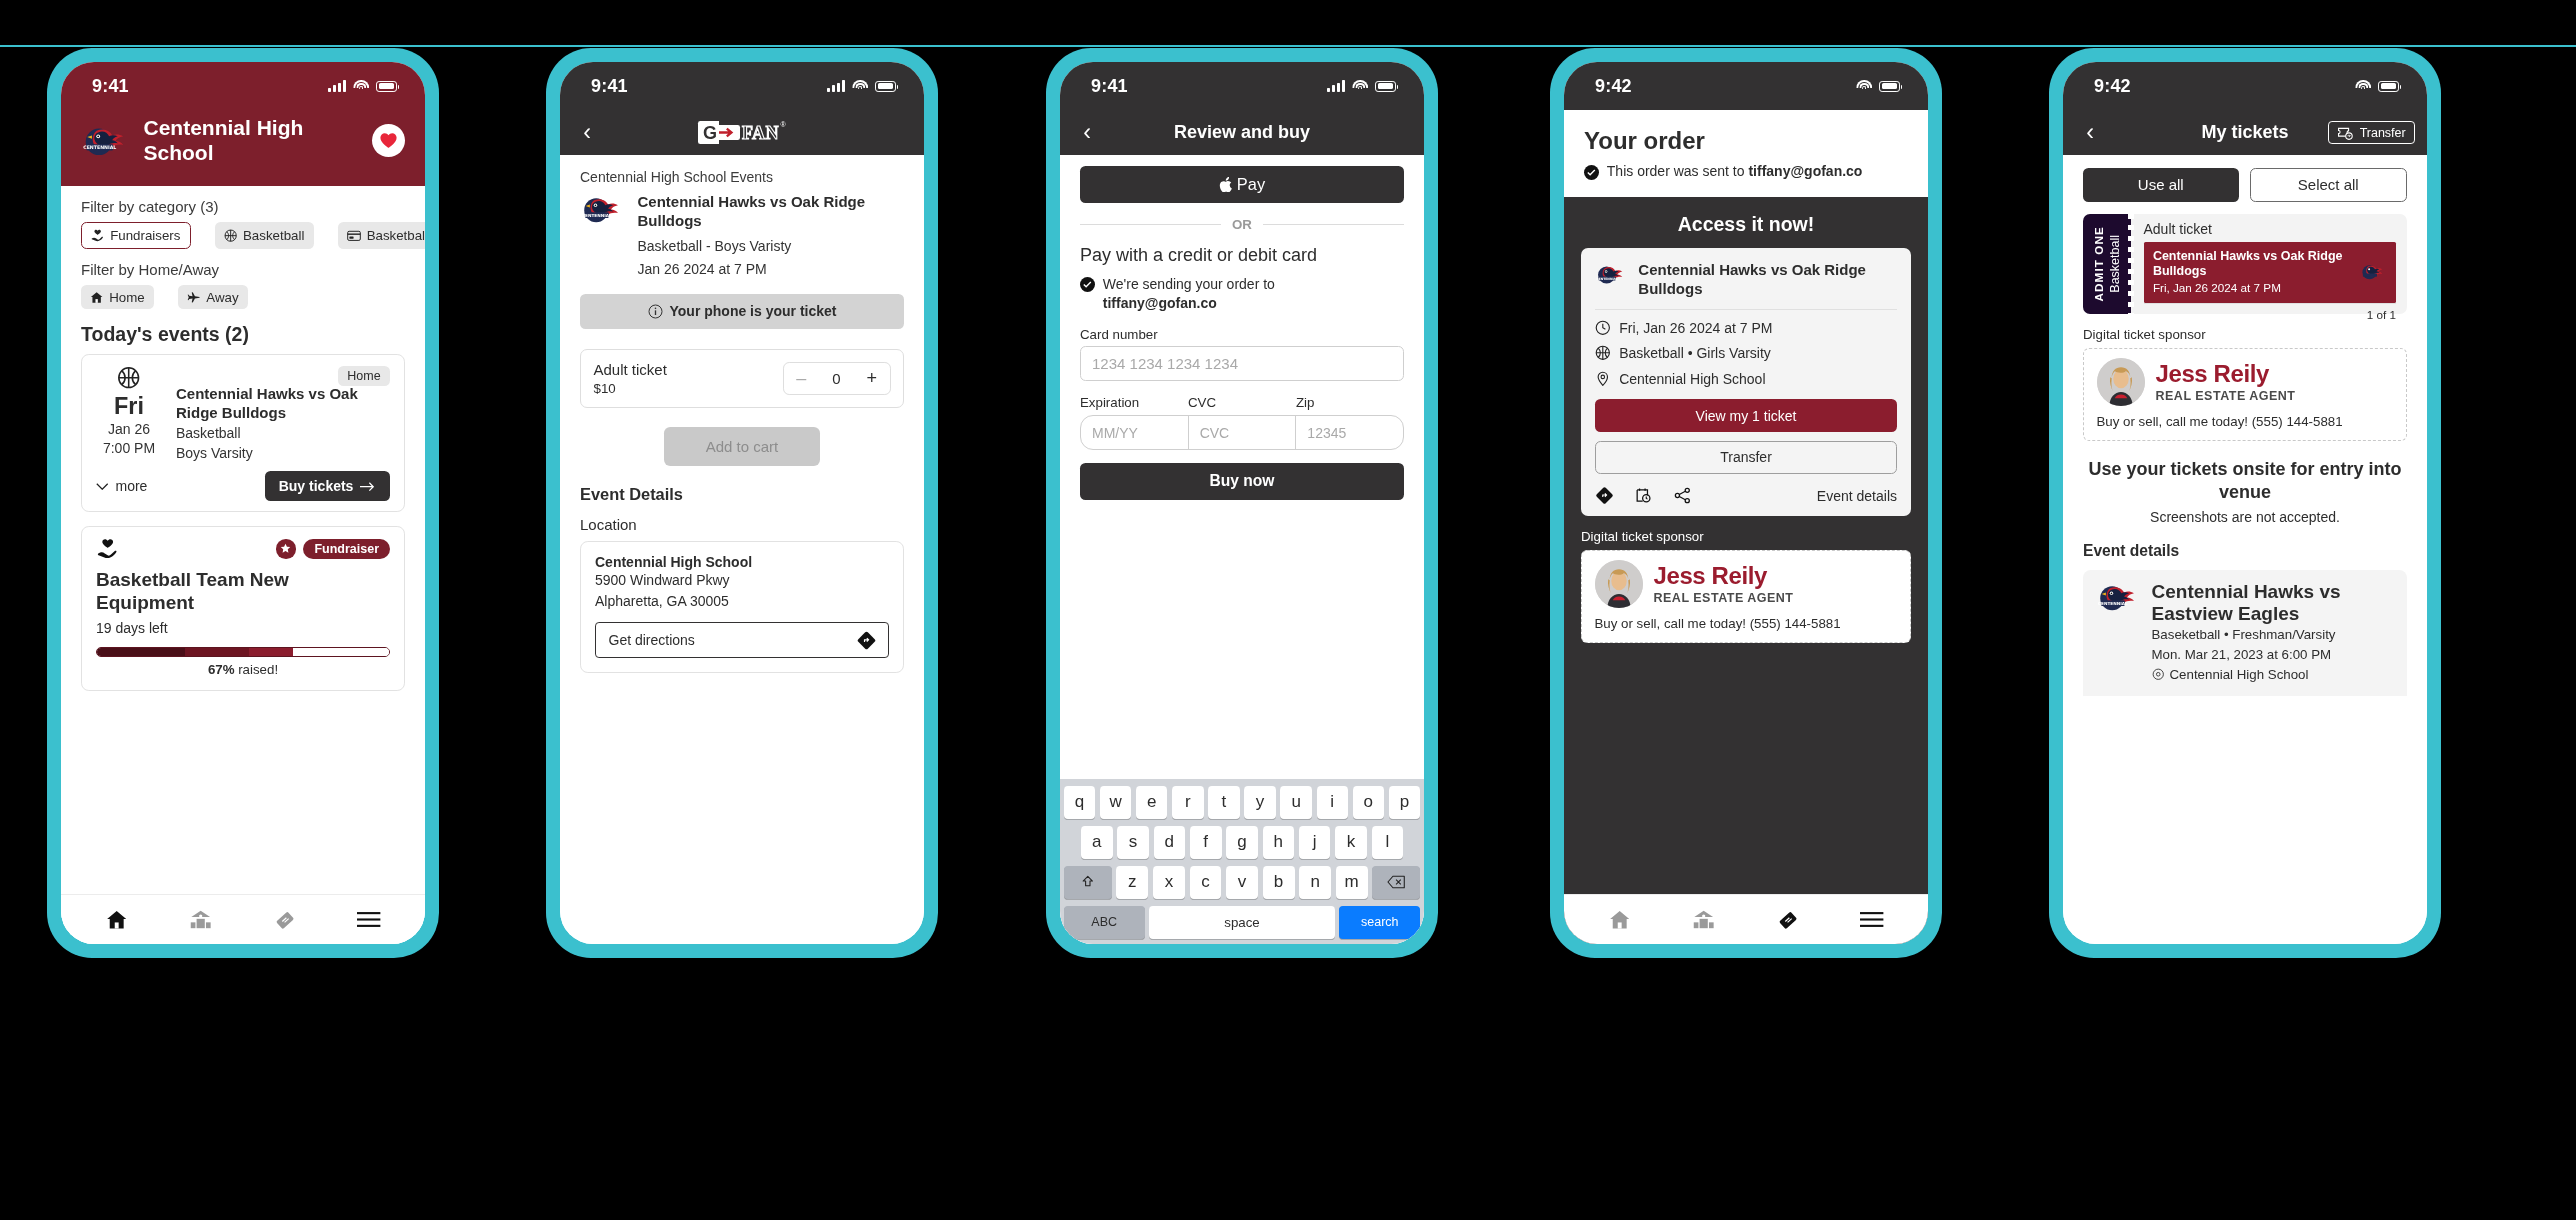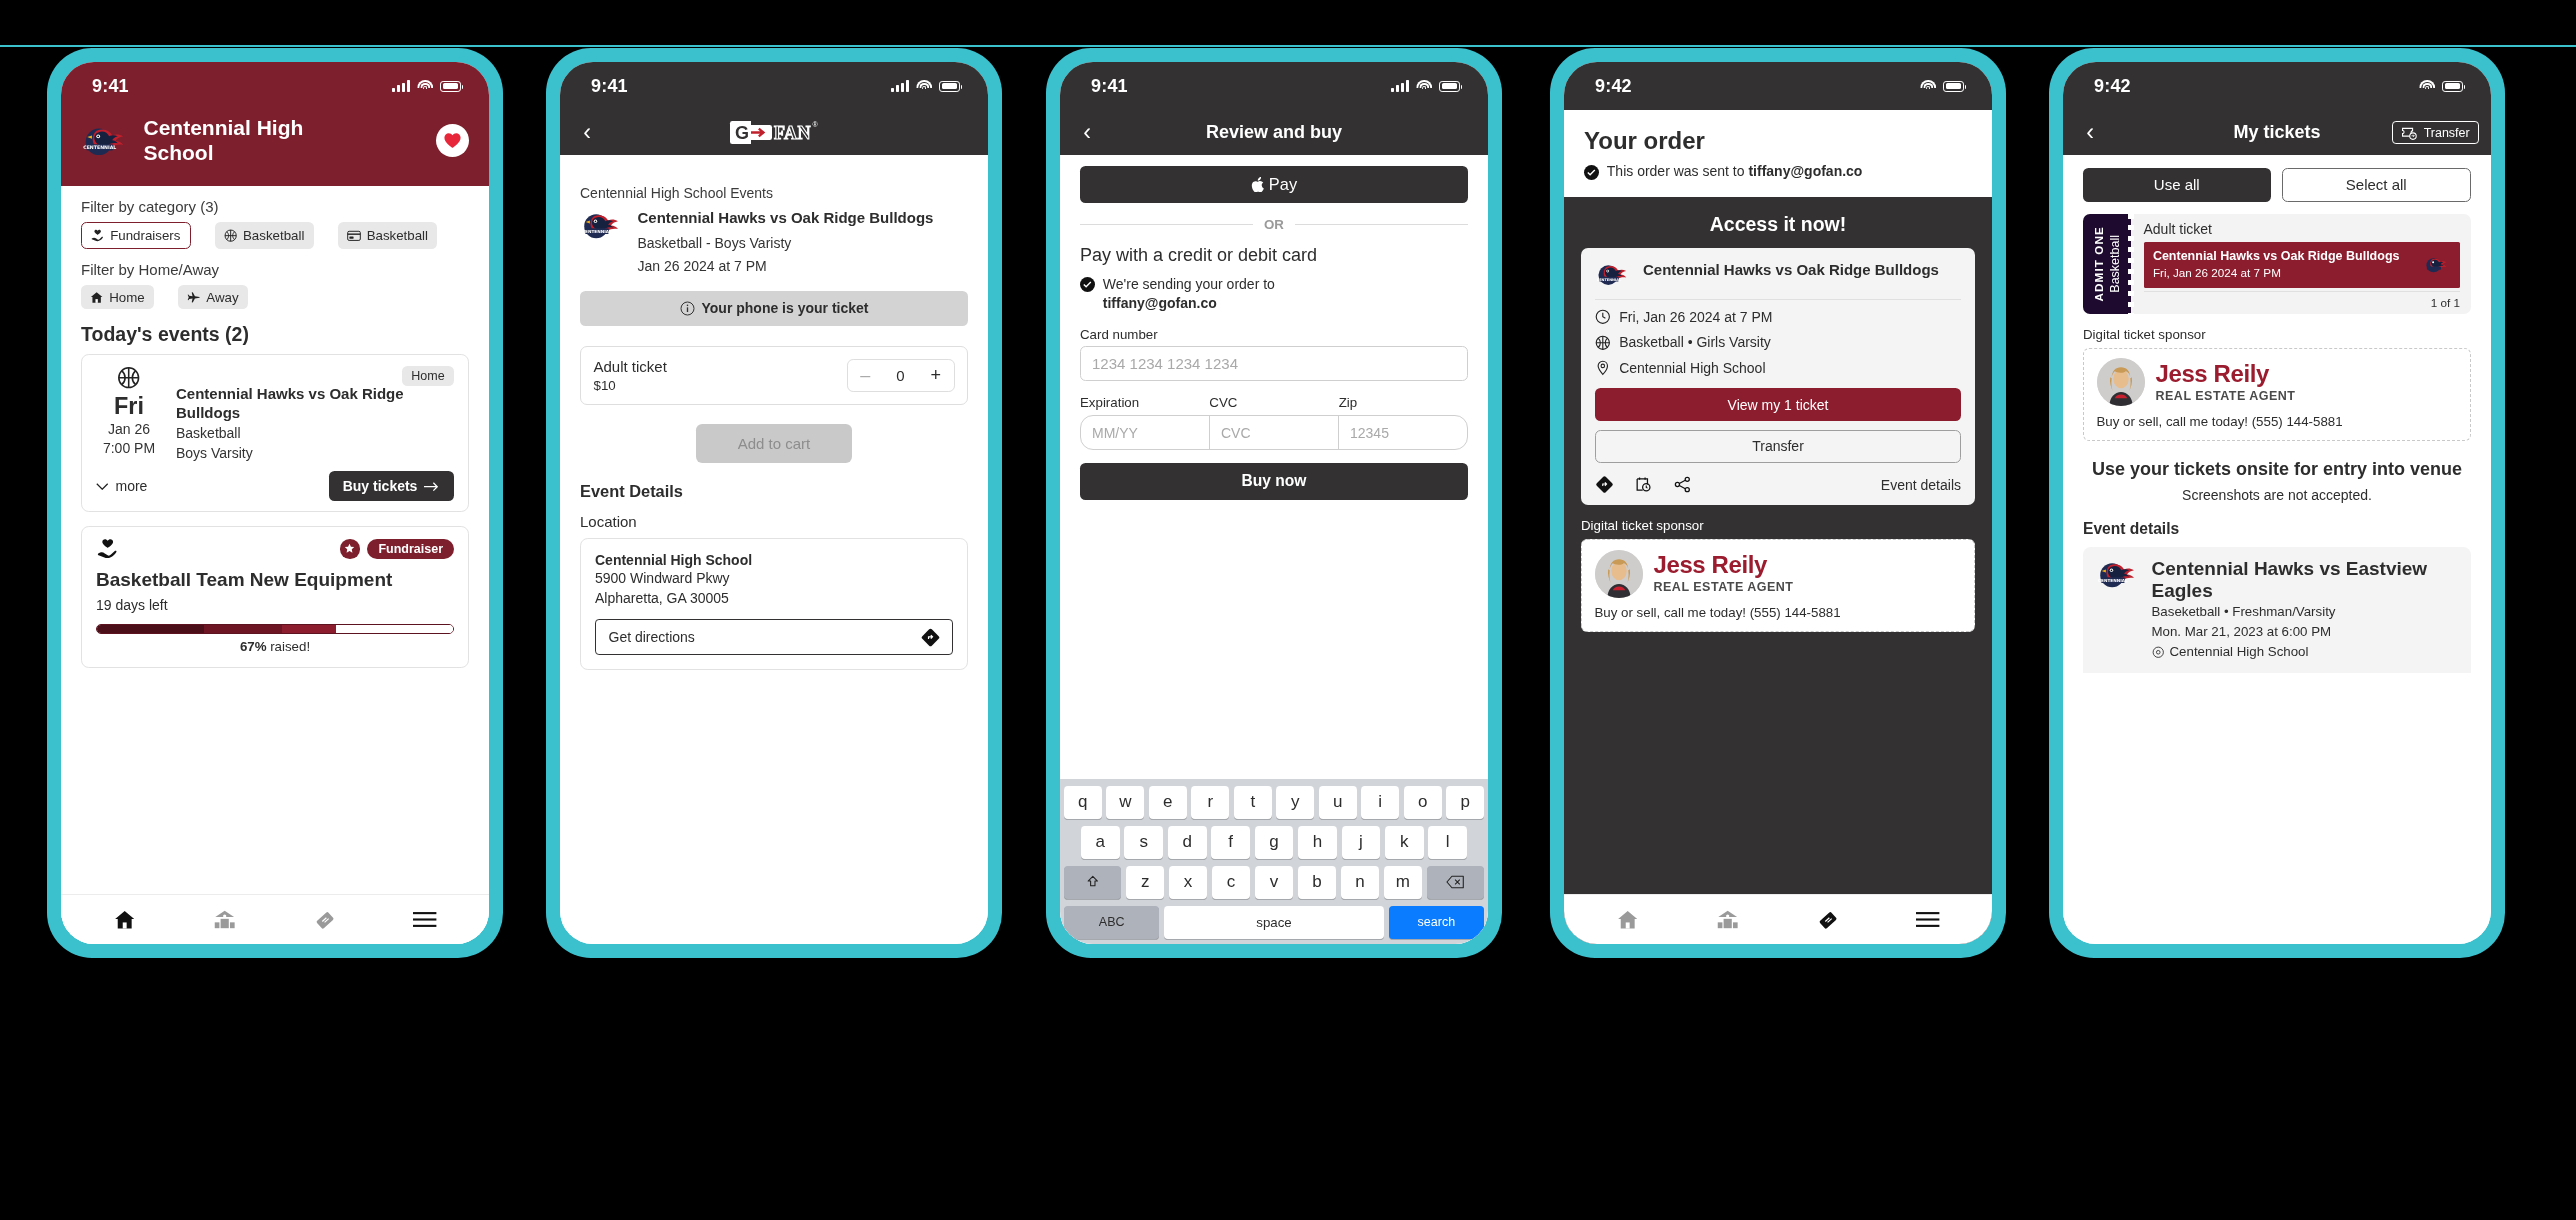--- a/index.html
+++ b/index.html
@@ -6,21 +6,21 @@
   html,body { background:#000; }
   body {
     width:2576px; height:1221px;
     font-family:"Liberation Sans", sans-serif;
     color:#2d2d2d; overflow:hidden; position:relative;
   }
   .hairline { position:absolute; left:0; top:45px; width:2576px; height:2.3px; background:#3bc0ce; }
 
   
   .phone {
-    position:absolute; top:48px; width:456px; height:910px;
+    position:absolute; top:48px; width:392px; height:910px;
     background:#3bc0ce; border-radius:45px; padding:14px;
   }
   .p1 { left:47px; } .p2 { left:546px; } .p3 { left:1046px; }
   .p4 { left:1550px; } .p5 { left:2049px; }
 
   .screen {
     width:100%; height:100%; background:#fff; border-radius:33px;
     overflow:hidden; position:relative; display:flex; flex-direction:column;
   }
 
@@ -106,21 +106,21 @@
   .badge-star{width:19.5px;height:19.5px;border-radius:50%;background:#7d1f2c;display:flex;align-items:center;justify-content:center;}
   .pill-fund{background:#7d1f2c;color:#fff;border-radius:15.6px;padding:3.1px 11px;font-size:12.5px;font-weight:bold;}
   .fund-title{font-size:19px;font-weight:bold;line-height:1.2;margin-top:9.4px;}
   .fund-days{font-size:14px;margin-top:4.7px;}
   .pbar{margin-top:11px;height:10px;border-radius:6.2px;border:1.1px solid #5d1420;overflow:hidden;display:flex;}
   .pbar i{display:block;height:100%;}
   .praised{text-align:center;font-size:13.3px;margin-top:5.5px;}
   .praised b{font-weight:bold;}
 
   
-  .p2 .body{padding-top:30px;}
+  .p2 .body{padding-top:14px;}
   .crumb{font-size:14px;color:#3b3b3b;padding:0 20px;}
   .ev2{display:flex;gap:12.5px;padding:7.8px 20px 0;}
   .ev2-txt{flex:1;}
   .ev2-name{font-size:15px;font-weight:bold;line-height:1.26;}
   .ev2-sub{font-size:14px;color:#333;margin-top:7px;}
   .banner{margin:17px 20px 0;background:#d3d3d3;border-radius:5.5px;height:35px;
     display:flex;align-items:center;justify-content:center;gap:7px;font-size:14px;font-weight:bold;}
   .tick-row{margin:20px 20px 0;border:0.8px solid #dedede;border-radius:7px;padding:11px 12.5px;
     display:flex;align-items:center;justify-content:space-between;}
   .tick-name{font-size:15px;}

